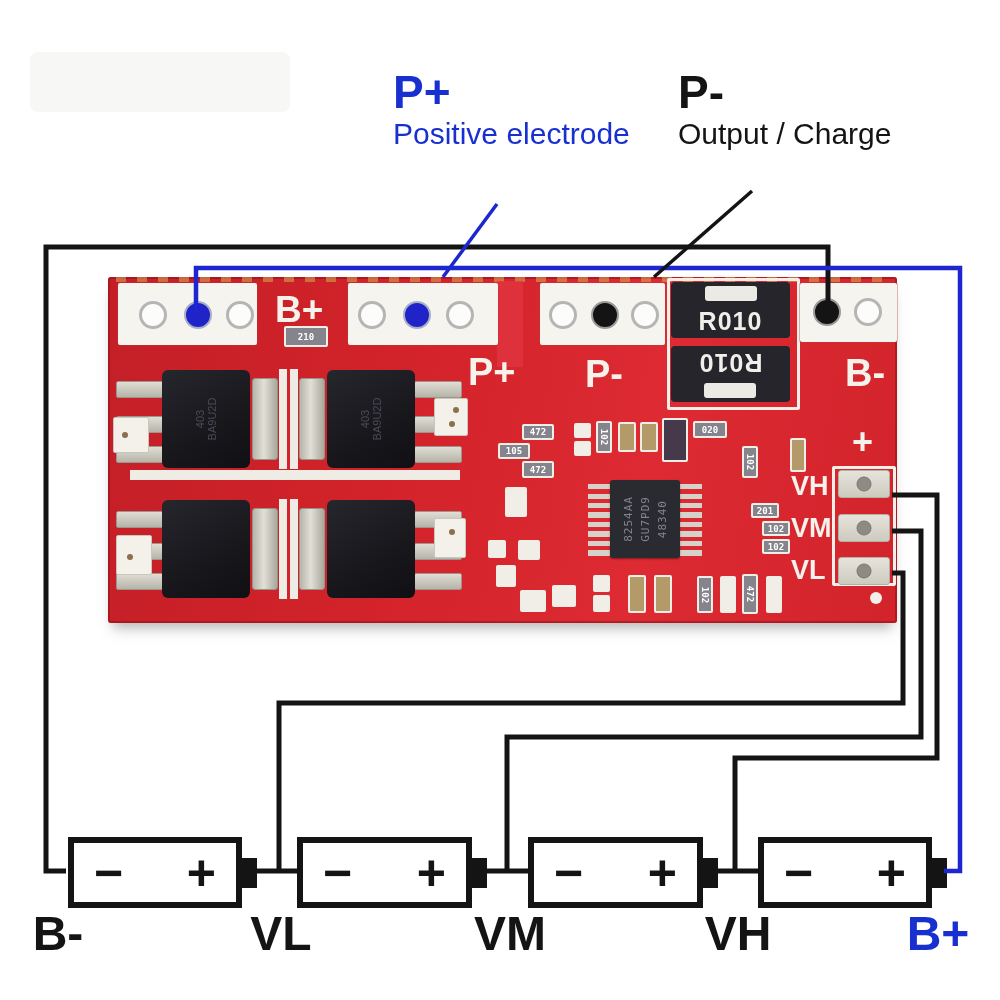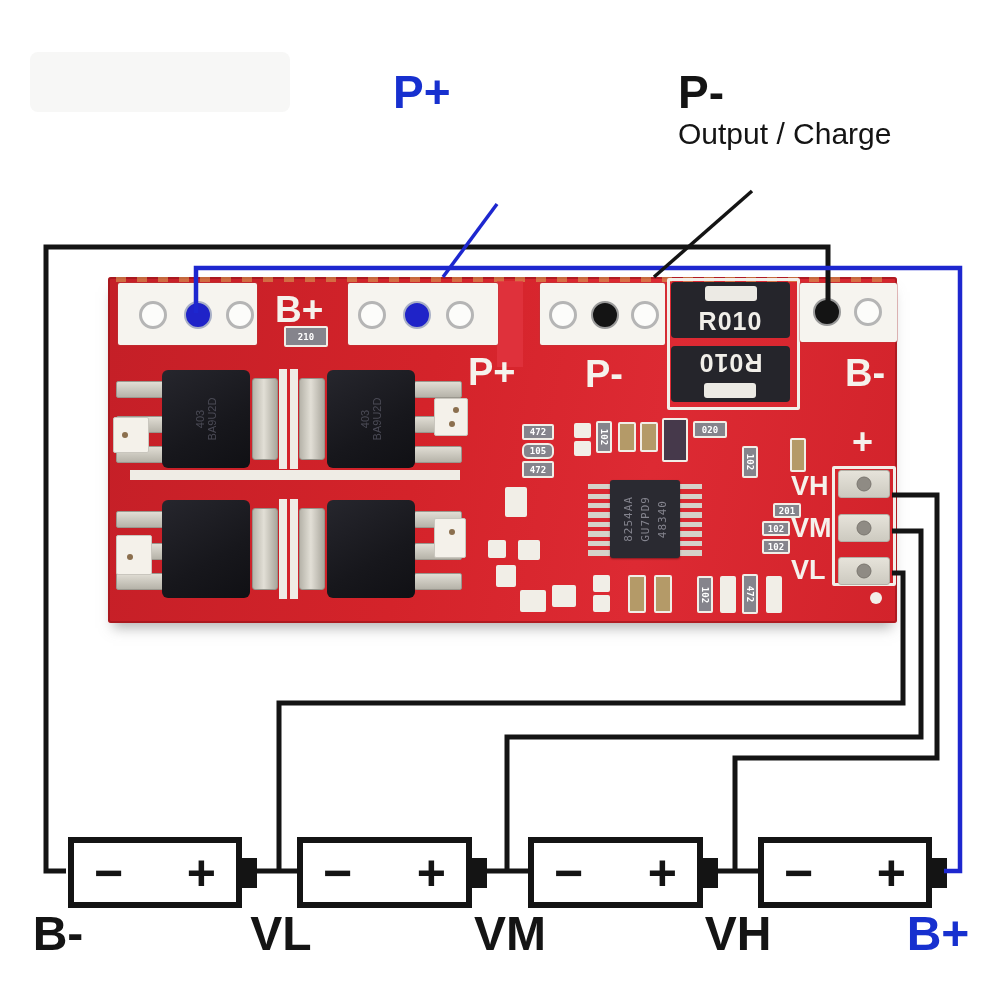--- a/index.html
+++ b/index.html
@@ -92,20 +92,21 @@
 </style>
 </head>
 <body>
 
 <div id="stage">
 
   <div class="watermark"></div>
 
   <div class="annot blue" style="left:393px; top:70px;">
     <div class="title">P+</div>
+    <div class="line">Positive electrode</div>
   </div>
   <div class="annot black" style="left:678px; top:70px;">
     <div class="title">P-</div>
     <div class="line">Output / Charge</div>
   </div>
 
   <div class="board">
     <div class="gold-edge"></div>
     <div class="brightstrip" style="left:389px; top:4px; width:26px; height:86px;"></div>
 
@@ -199,42 +200,42 @@
     <div class="pins" style="left:572px; top:207px;"></div>
     <div class="ic">
       <span>8254AA</span>
       <span>GU7PD9</span>
       <span>48340</span>
     </div>
 
     <div class="chip" style="left:414px; top:147px; width:32px; height:16px;">
         <span>472</span>
       </div>
-    <div class="chip" style="left:414px; top:166px; width:32px; height:16px;border-radius:6px;">
+    <div class="chip" style="left:390px; top:166px; width:32px; height:16px;">
         <span>105</span>
       </div>
     <div class="chip" style="left:414px; top:184px; width:32px; height:17px;">
         <span>472</span>
       </div>
     <div class="chip padw" style="left:466px; top:146px; width:17px; height:15px;"></div>
     <div class="chip padw" style="left:466px; top:164px; width:17px; height:15px;"></div>
     <div class="chip v" style="left:488px; top:144px; width:16px; height:32px;">
         <span>102</span>
       </div>
     <div class="chip tan" style="left:510px; top:145px; width:18px; height:30px;"></div>
     <div class="chip tan" style="left:532px; top:145px; width:18px; height:30px;"></div>
     <div class="chip darkc" style="left:554px; top:141px; width:26px; height:44px;"></div>
     <div class="chip" style="left:585px; top:144px; width:34px; height:17px;">
         <span>020</span>
       </div>
     <div class="chip v" style="left:634px; top:169px; width:16px; height:32px;">
         <span>102</span>
       </div>
     <div class="chip tan" style="left:682px; top:161px; width:16px; height:34px;"></div>
-    <div class="chip" style="left:665px; top:226px; width:28px; height:15px;align-items:flex-end;">
+    <div class="chip" style="left:643px; top:226px; width:28px; height:15px;align-items:flex-end;">
         <span>201</span>
       </div>
     <div class="chip" style="left:654px; top:244px; width:28px; height:15px;">
         <span>102</span>
       </div>
     <div class="chip" style="left:654px; top:262px; width:28px; height:15px;">
         <span>102</span>
       </div>
     <div class="chip padw" style="left:485px; top:298px; width:17px; height:17px;"></div>
     <div class="chip padw" style="left:485px; top:318px; width:17px; height:17px;"></div>

